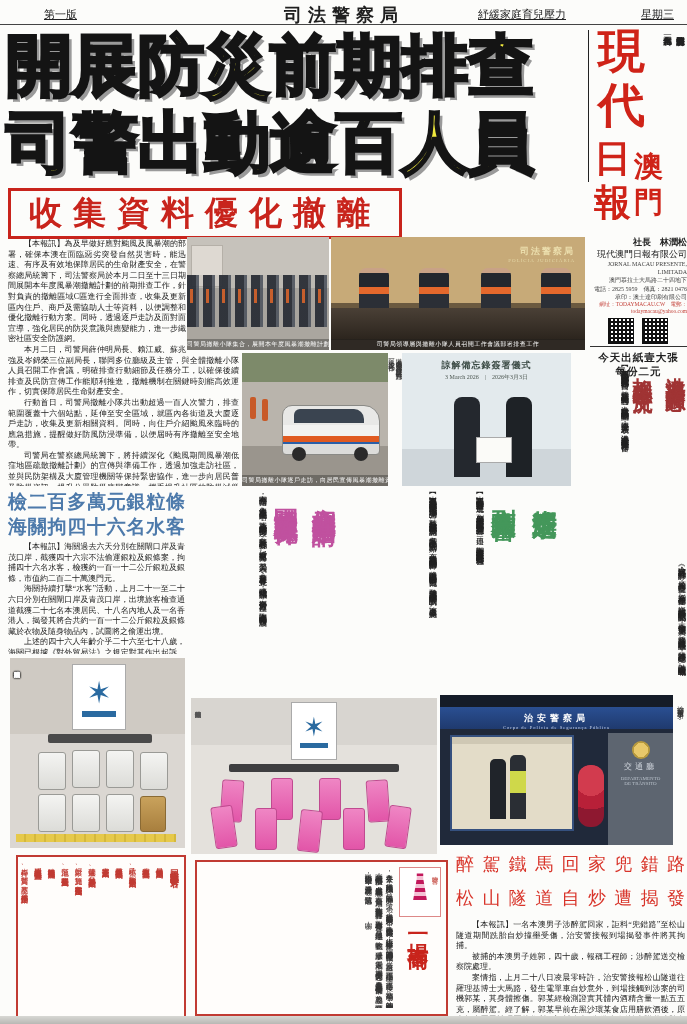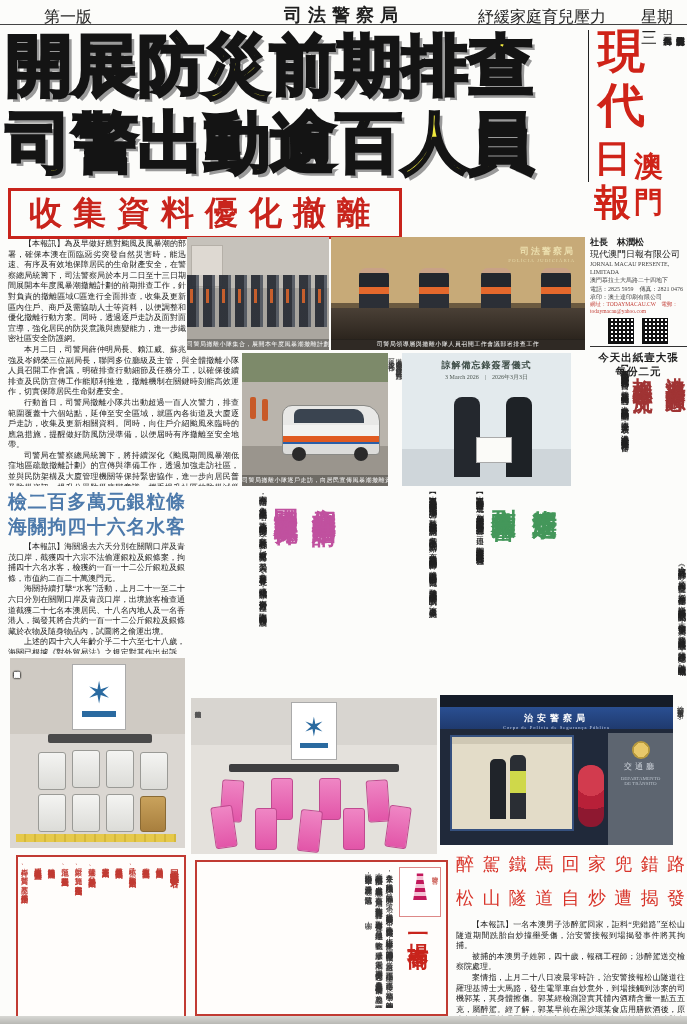--- a/index.html
+++ b/index.html
@@ -4,35 +4,35 @@
 <style>
   html,body{margin:0;padding:0;background:#888;}
   .page{position:relative;width:687px;height:1024px;background:#fcfcfa;overflow:hidden;
         font-family:"Liberation Serif","DejaVu Serif",serif;color:#1f1f1f;}
   .abs{position:absolute;}
   .v{writing-mode:vertical-rl;}
   .just{text-align:justify;text-align-last:justify;}
   .ovh{overflow:hidden;}
 
   
-  .hdr-small{font-size:16px;color:#222;}
+  .hdr-small{font-size:11px;color:#222;text-decoration:underline;}
   .hdr-title{font-size:18px;font-weight:bold;letter-spacing:6px;}
   .hrule{border-top:1.5px solid #444;}
 
   
   .bighead{font-family:"Liberation Sans","DejaVu Sans",sans-serif;font-weight:900;
            font-size:66px;line-height:77px;color:#f0e93d;
            -webkit-text-stroke:3px #141414;text-shadow:4px 4px 0 #9a9a9a;
            display:flex;justify-content:space-between;}
   .subhead-box{border:3px solid #c8241c;display:flex;align-items:center;justify-content:center;}
   .subhead{font-size:33px;font-weight:bold;color:#c8241c;letter-spacing:11px;text-shadow:1px 1px 0 #fff;}
 
   
   .mast-char{color:#cf2318;font-weight:bold;line-height:1;}
-  .mast-info{font-size:8.5px;text-align:left;line-height:1.35;color:#222;}
+  .mast-info{font-size:8.5px;text-align:right;line-height:1.35;color:#222;}
   .mast-info .tiny{font-size:6px;color:#444;}
   .mast-info .red{color:#c4423a;font-size:5.5px;}
   .qr{width:24px;height:24px;border:1px solid #111;
       background:repeating-linear-gradient(0deg,#111 0 2px,transparent 2px 4px),
                  repeating-linear-gradient(90deg,#111 0 2px,#fff 2px 4px);}
   .issue-note{font-size:10.5px;font-weight:bold;letter-spacing:1px;border-top:1.5px solid #333;
               padding-top:4px;text-align:center;}
 
   
   .bodytxt{font-size:8px;line-height:10.6px;text-align:justify;color:#222;}

